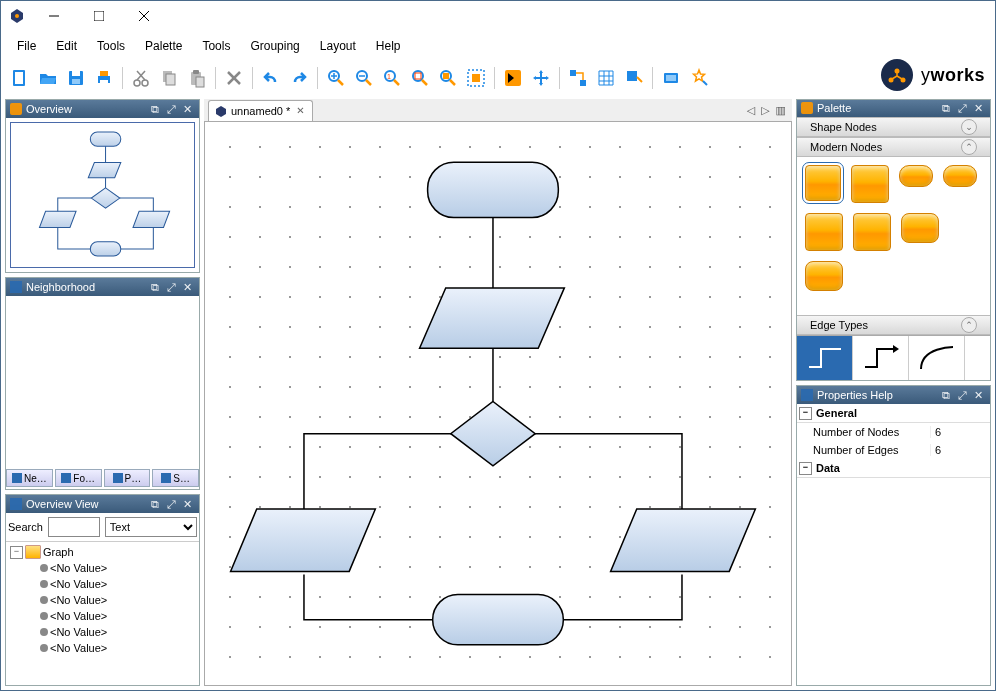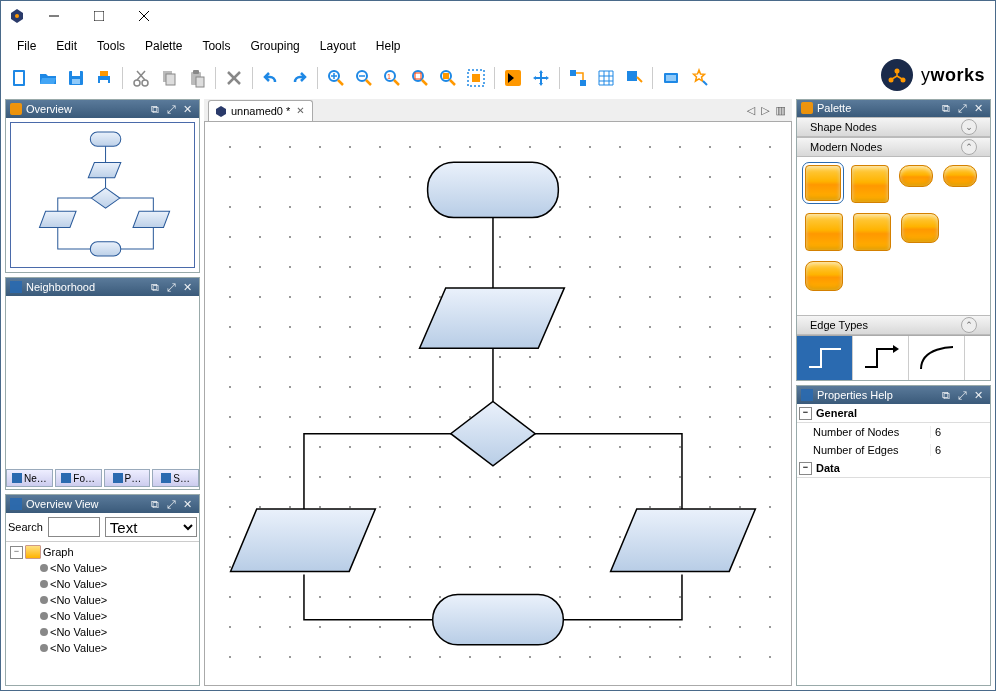--- a/index.html
+++ b/index.html
@@ -27,21 +27,21 @@
 .panel-header .ph-icon{width:12px;height:12px;opacity:.9}
 .panel-body{flex:1;overflow:hidden;background:#fff;position:relative}
 .subheader{height:18px;background:linear-gradient(to bottom,#f5f5f5,#d8d8d8);border-bottom:1px solid #bbb;border-top:1px solid #bbb;display:flex;align-items:center;padding:0 13px;font-size:11px;font-weight:normal}
 .subheader .chev{margin-left:auto;width:14px;height:14px;border:1px solid #aaa;border-radius:50%;display:flex;align-items:center;justify-content:center;font-size:9px;color:#666;background:#eee}
 .overview-canvas{position:absolute;inset:4px;border:1px solid #4a6aaa;background:#fff}
 .tabstrip{height:18px;display:flex;gap:2px;padding:2px 0;align-items:center}
 .mini-tab{flex:1;height:16px;background:linear-gradient(to bottom,#eef,#cce);border:1px solid #9ab;display:flex;align-items:center;justify-content:center;font-size:10px;overflow:hidden;white-space:nowrap}
 .mini-tab .mt-icon{width:10px;height:10px;background:#2a6ab0;margin-right:2px;flex:none}
 .structure-search{height:24px;display:flex;align-items:center;padding:2px;gap:5px;border-bottom:1px solid #ccc}
 .structure-search input{width:46px;height:18px;border:1px solid #888;font-size:11px;padding:0 2px}
-.structure-search select{flex:1;height:20px;border:1px solid #888;font-size:15px;background:#fff}
+.structure-search select{flex:1;height:20px;border:1px solid #888;font-size:11px;background:#fff}
 .tree{padding:2px 4px;font-size:11px;line-height:16px}
 .tree-row{display:flex;align-items:center;gap:2px;height:16px}
 .tree-row .exp{width:11px;height:11px;border:1px solid #888;font-size:9px;line-height:9px;text-align:center;color:#555}
 .tree-row .folder{width:14px;height:12px;background:linear-gradient(to bottom,#ffe082,#ffb300);border:1px solid #c98;border-radius:1px}
 .tree-row .node-dot{width:8px;height:8px;border-radius:50%;background:#888;margin-left:16px}
 .tree-row.child{padding-left:14px}
 .canvas-tabs{height:22px;display:flex;align-items:center;border-bottom:1px solid #aaa;background:#efefef}
 .canvas-tab{height:20px;display:flex;align-items:center;padding:0 6px;gap:4px;border:1px solid #aaa;border-bottom:none;background:#fff;border-radius:3px 3px 0 0;margin-left:4px;font-size:11px}
 .canvas-tab .close-x{width:12px;height:12px;display:flex;align-items:center;justify-content:center;font-size:10px;color:#666}
 .canvas-nav{margin-left:auto;display:flex;gap:6px;padding-right:6px;color:#555;font-size:11px}

